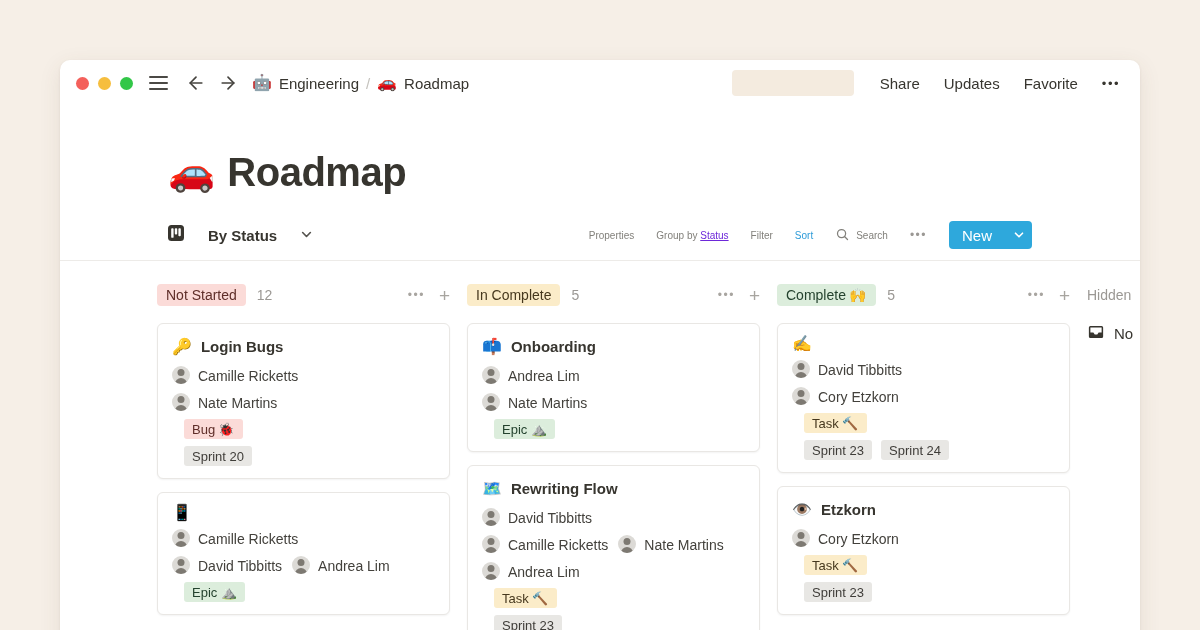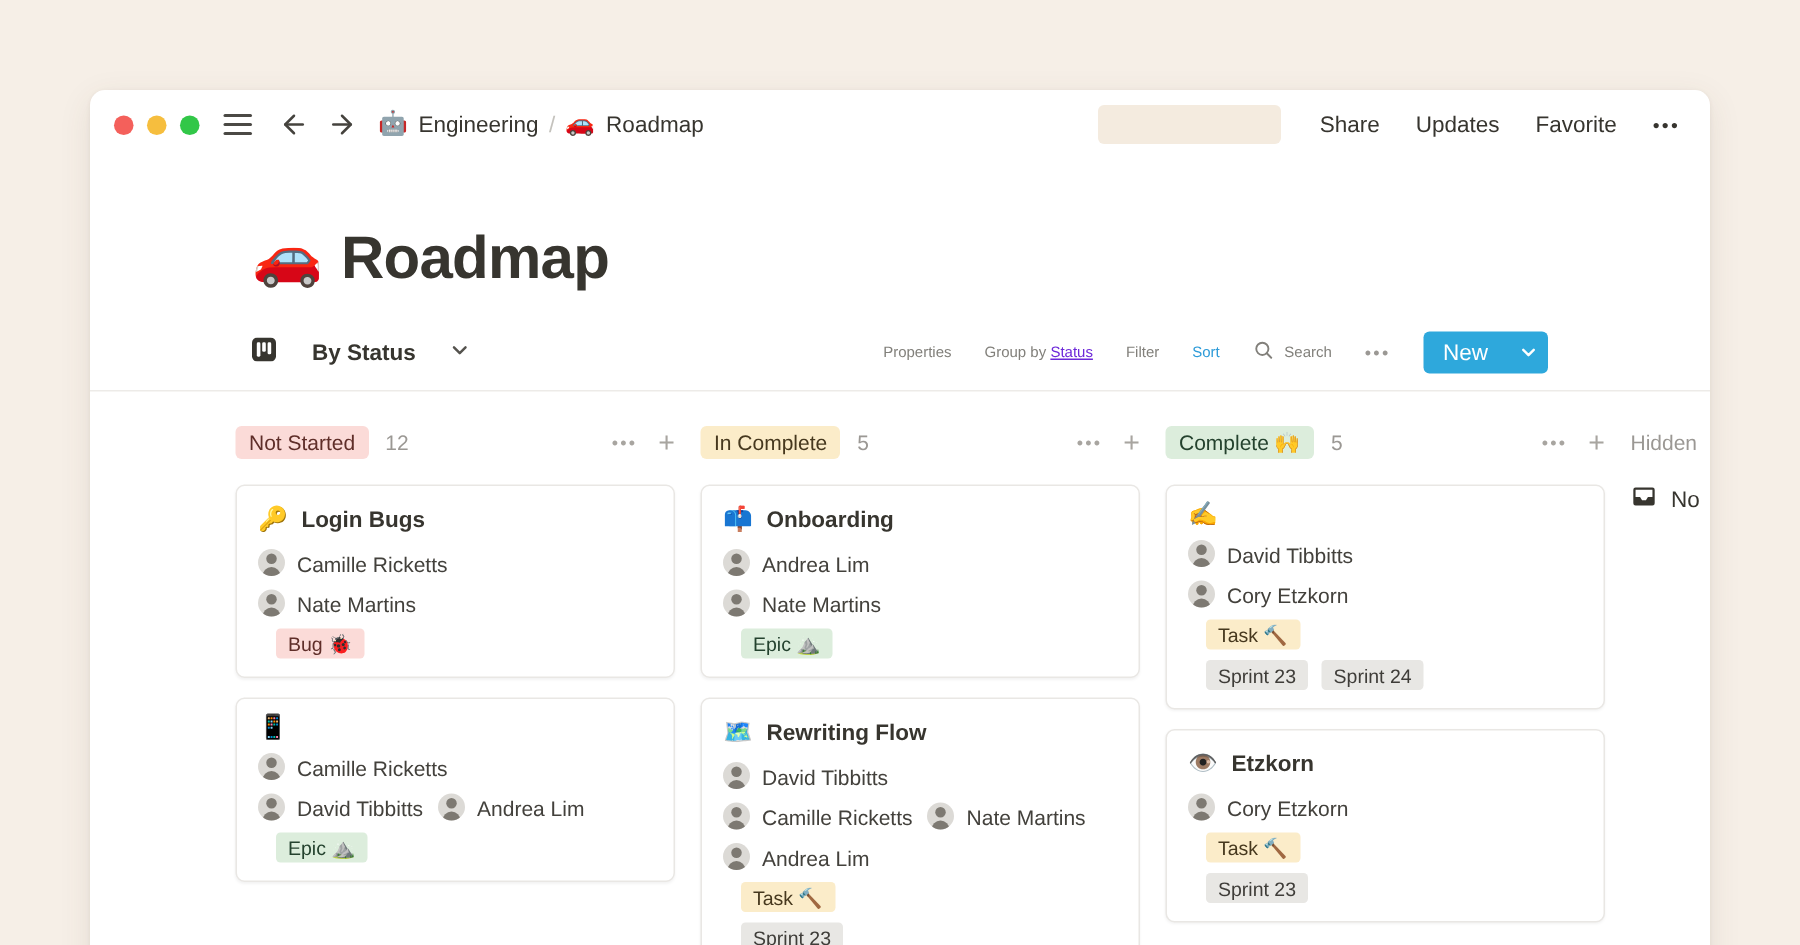--- a/index.html
+++ b/index.html
@@ -198,20 +198,23 @@
             </div>
             <div class="person-row">
               <span class="person">
                 <span class="avatar"></span>
                 <span>Nate Martins</span>
               </span>
             </div>
             <div class="tag-row">
               <span class="pill pill-sm tag-red">Bug 🐞</span>
             </div>
+            <div class="tag-row">
+              <span class="pill pill-sm tag-gray">Sprint 20</span>
+            </div>
           </div>
           <div class="card">
             <div class="card-title">
               <span class="card-title-emoji">📱</span>
             </div>
             <div class="person-row">
               <span class="person">
                 <span class="avatar"></span>
                 <span>Camille Ricketts</span>
               </span>

